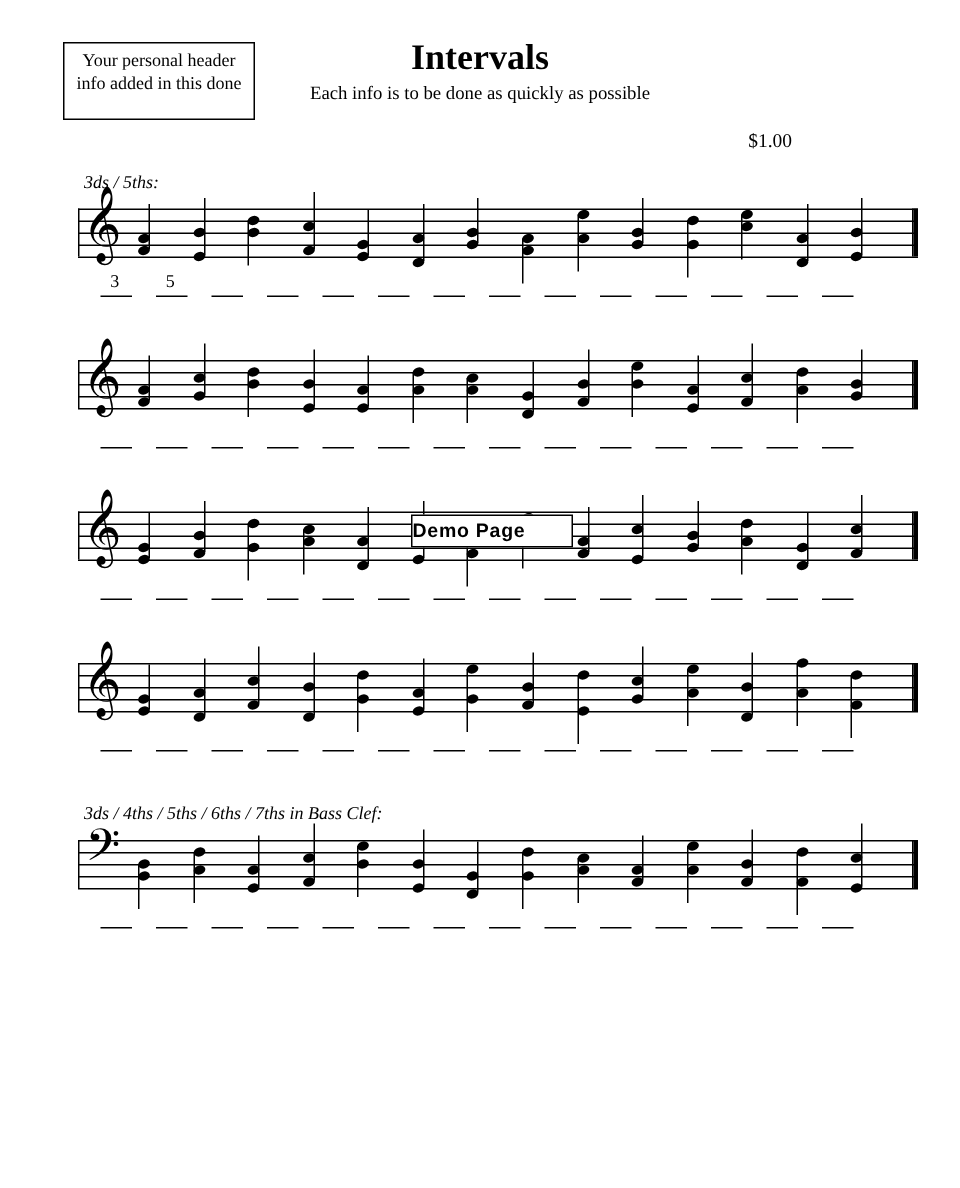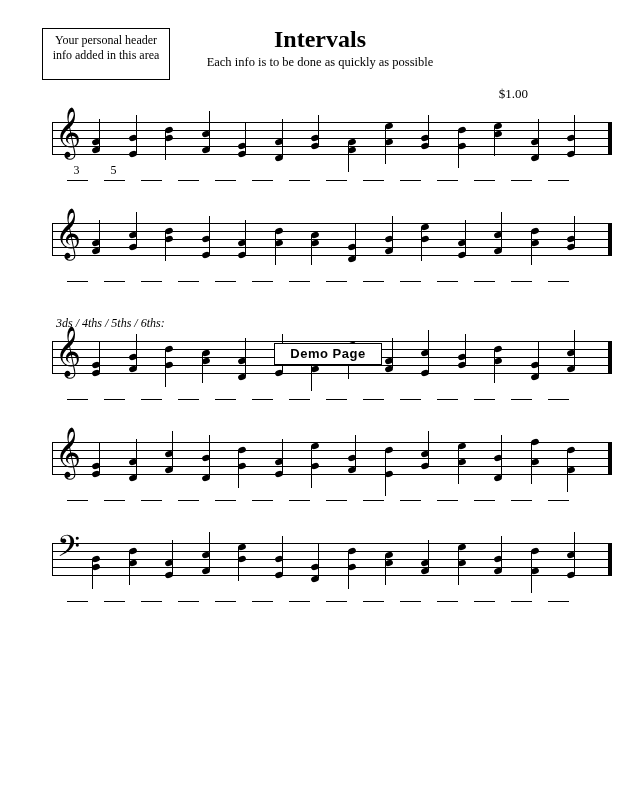--- a/index.html
+++ b/index.html
@@ -174,41 +174,42 @@
   .demo-box {
     position: absolute;
     left: 222px;
     top: 10px;
     width: 108px;
     height: 22px;
     background: #fff;
     border: 1.5px solid #000;
     font-weight: bold;
     font-size: 13px;
-    text-align: center;
+    text-align: left;
     line-height: 20px;
     font-family: Arial, sans-serif;
     letter-spacing: 0.5px;
     z-index: 5;
   }
 </style>
 </head>
 <body>
 
-<div class="header-box">Your personal header info added in this area</div>
+<div class="header-box">Your personal header info added in this done</div>
 
 <div class="title">Intervals</div>
 <div class="subtitle">Each info is to be done as quickly as possible</div>
 
 <div class="top-row">
   <div class="price">$1.00</div>
 </div>
 
 <div id="exercises">
     <div class="exercise" style="margin-top: 0px;">
+      <div class="ex-label">3ds / 5ths:</div>
       <div class="staff-wrap">
         <div class="staff-lines">
           <div class="sl" style="top: 0px;"></div>
           <div class="sl" style="top: 8px;"></div>
           <div class="sl" style="top: 16px;"></div>
           <div class="sl" style="top: 24px;"></div>
           <div class="sl" style="top: 32px;"></div>
         </div>
         <div class="bar-start"></div>
         <div class="bar-end"></div>
@@ -483,21 +484,20 @@
           <div class="ul"></div>
           <div class="txt"></div>
         </div>
         <div class="ans">
           <div class="ul"></div>
           <div class="txt"></div>
         </div>
       </div>
     </div>
     <div class="exercise">
-      <div class="ex-label">3ds / 4ths / 5ths / 6ths:</div>
       <div class="staff-wrap">
         <div class="staff-lines">
           <div class="sl" style="top: 0px;"></div>
           <div class="sl" style="top: 8px;"></div>
           <div class="sl" style="top: 16px;"></div>
           <div class="sl" style="top: 24px;"></div>
           <div class="sl" style="top: 32px;"></div>
         </div>
         <div class="bar-start"></div>
         <div class="bar-end"></div>
@@ -773,20 +773,21 @@
           <div class="ul"></div>
           <div class="txt"></div>
         </div>
         <div class="ans">
           <div class="ul"></div>
           <div class="txt"></div>
         </div>
       </div>
     </div>
     <div class="exercise">
+      <div class="ex-label">3ds / 4ths / 5ths / 6ths / 7ths in Bass Clef:</div>
       <div class="staff-wrap">
         <div class="staff-lines">
           <div class="sl" style="top: 0px;"></div>
           <div class="sl" style="top: 8px;"></div>
           <div class="sl" style="top: 16px;"></div>
           <div class="sl" style="top: 24px;"></div>
           <div class="sl" style="top: 32px;"></div>
         </div>
         <div class="bar-start"></div>
         <div class="bar-end"></div>

